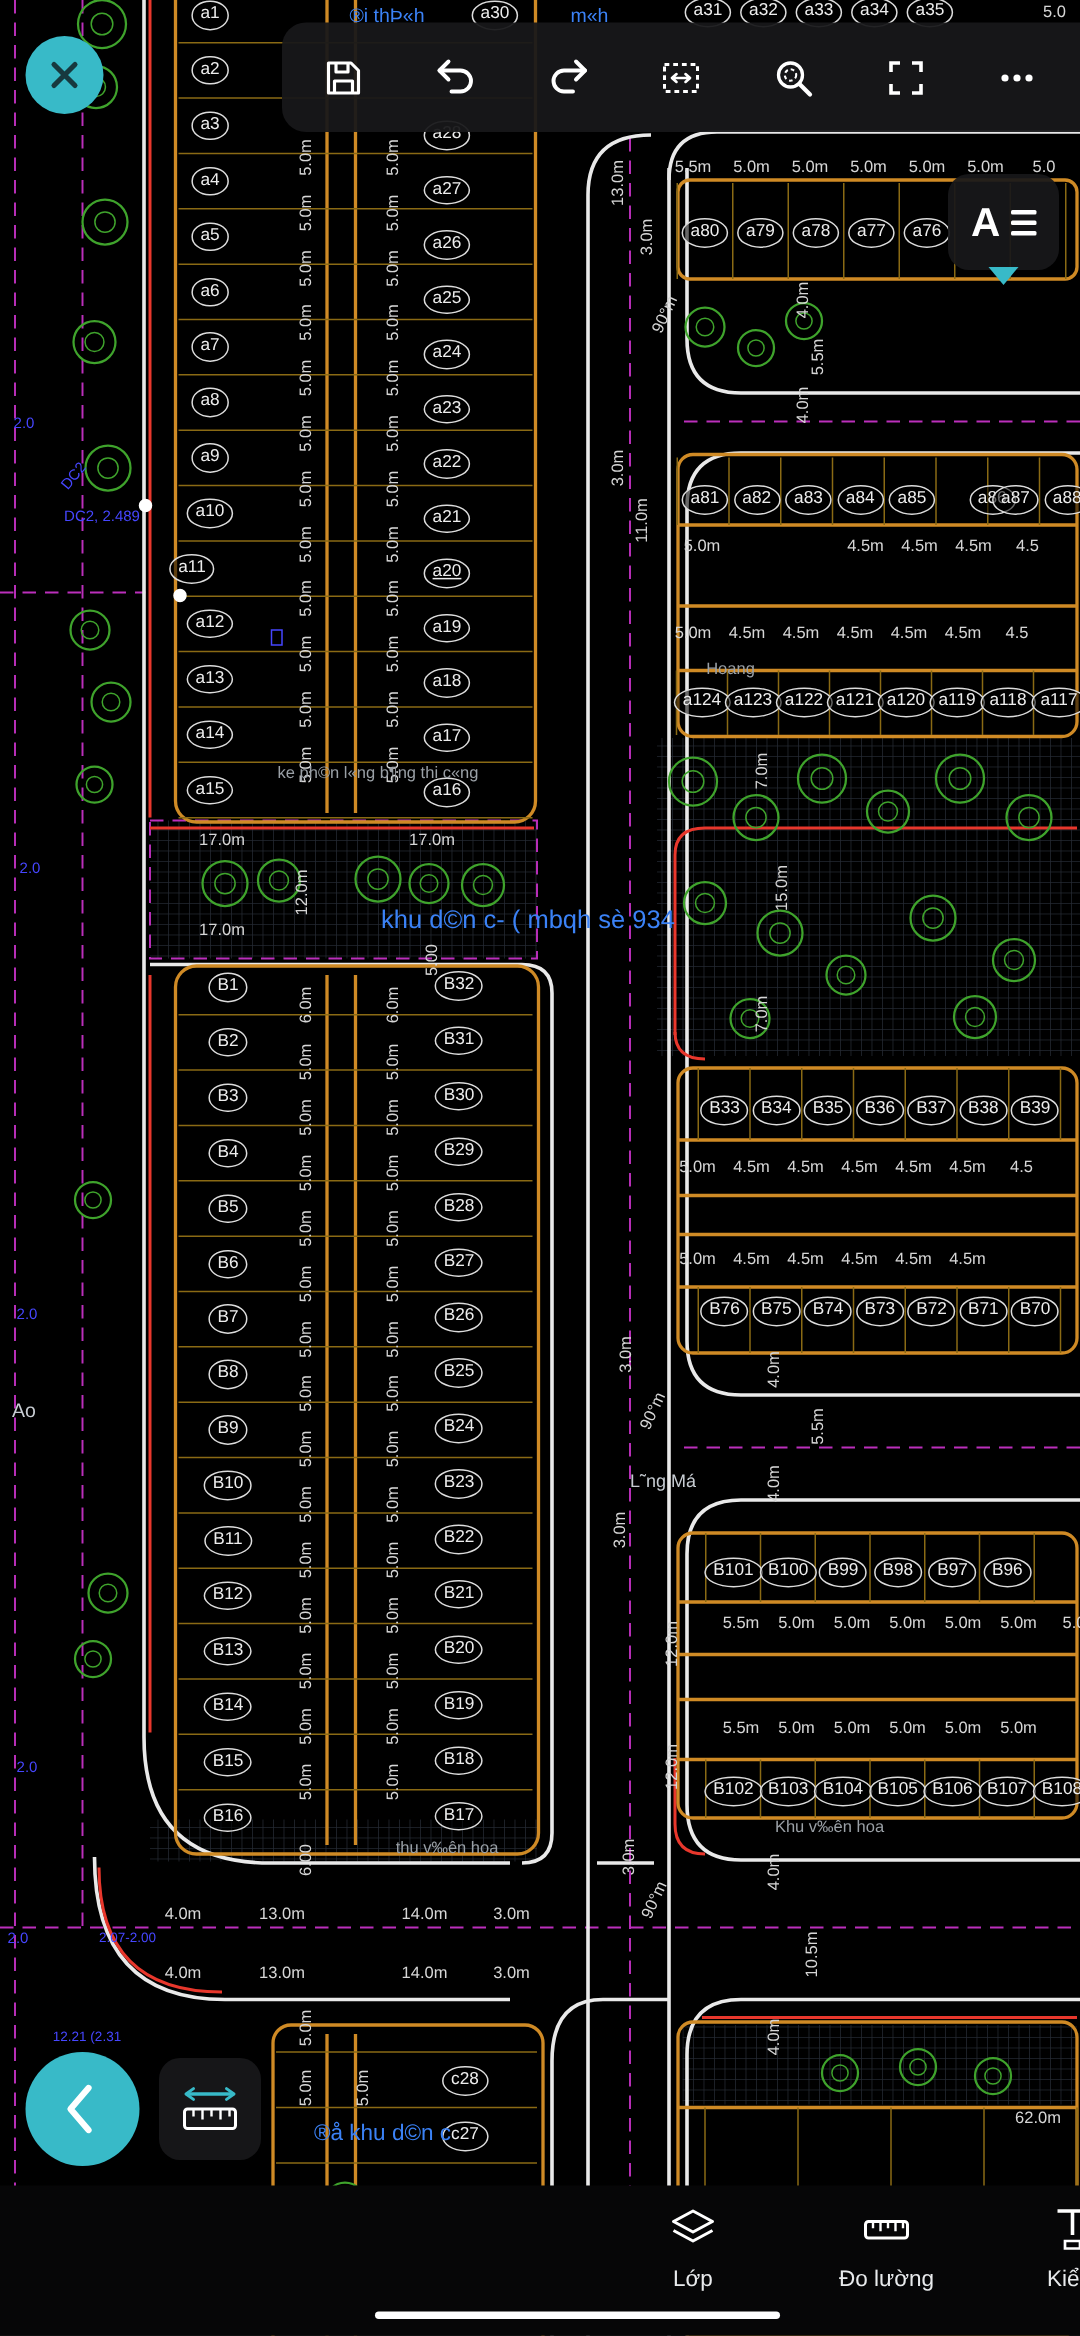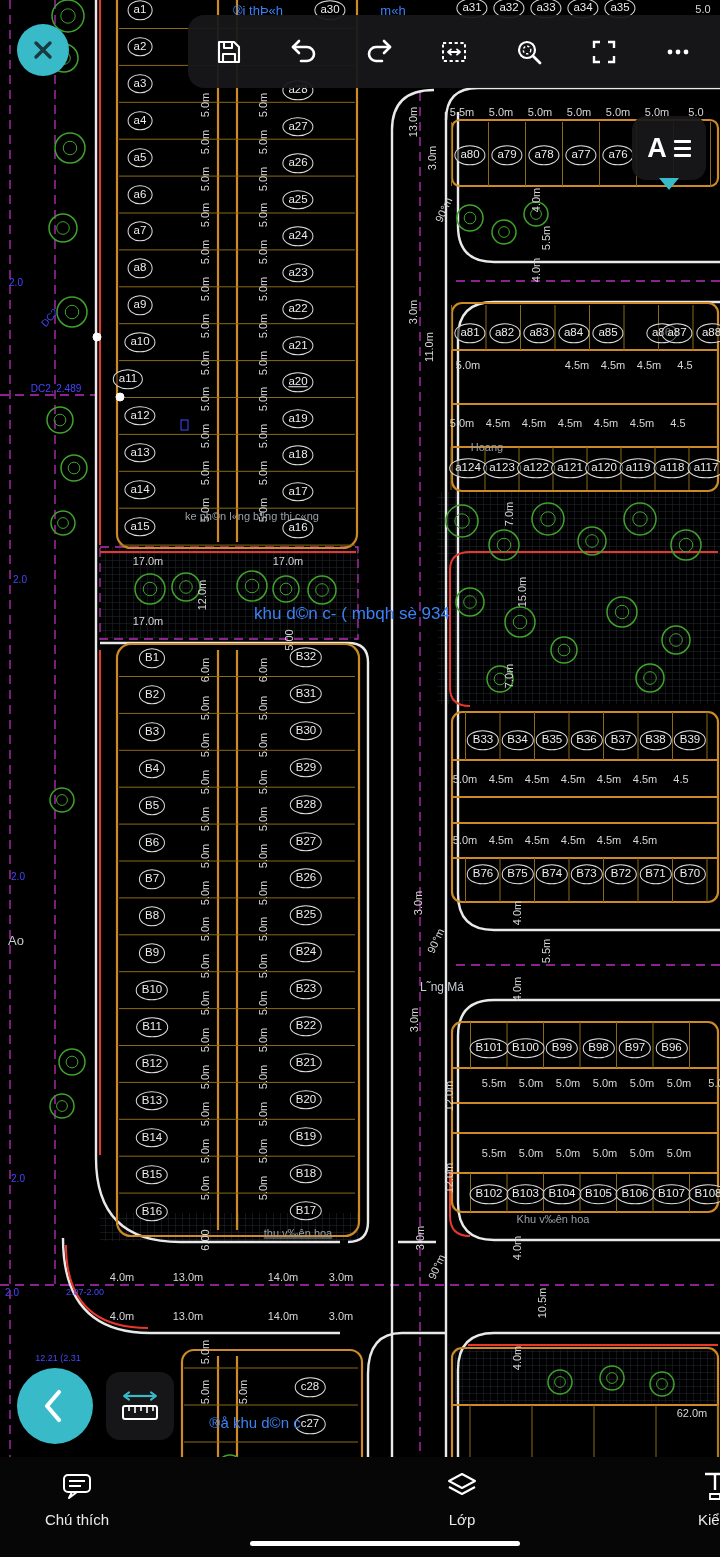--- a/index.html
+++ b/index.html
@@ -531,21 +531,21 @@
       <span class="lab dim" style="left: 418px; top: 903px; transform: translate(-50%, -50%) rotate(-90deg);">3.0m</span>
       <span class="lab dim" style="left: 436px; top: 941px; transform: translate(-50%, -50%) rotate(-65deg);">90°m</span>
       <span class="lab dim" style="left: 517px; top: 913px; transform: translate(-50%, -50%) rotate(-90deg);">4.0m</span>
       <span class="lab dim" style="left: 546px; top: 951px; transform: translate(-50%, -50%) rotate(-90deg);">5.5m</span>
       <span class="lab dim" style="left: 517px; top: 989px; transform: translate(-50%, -50%) rotate(-90deg);">4.0m</span>
       <span class="lab lgrey" style="left: 442px; top: 987px;">L˜ng Má</span>
       <span class="lab dim" style="left: 414px; top: 1020px; transform: translate(-50%, -50%) rotate(-90deg);">3.0m</span>
       <span class="lab dim" style="left: 449px; top: 1096px; transform: translate(-50%, -50%) rotate(-90deg);">12.0m</span>
       <span class="lab dim" style="left: 449px; top: 1178px; transform: translate(-50%, -50%) rotate(-90deg);">12.0m</span>
       <span class="lab grey" style="left: 553px; top: 1219px;">Khu v‰ên hoa</span>
-      <span class="lab grey" style="left: 298px; top: 1233px; text-decoration: underline;">thu v‰ên hoa</span>
+      <span class="lab grey" style="left: 298px; top: 1233px;">thu v‰ên hoa</span>
       <span class="lab dim" style="left: 205px; top: 1240px; transform: translate(-50%, -50%) rotate(-90deg);">6.00</span>
       <span class="lab dim" style="left: 122px; top: 1277px;">4.0m</span>
       <span class="lab dim" style="left: 188px; top: 1277px;">13.0m</span>
       <span class="lab dim" style="left: 283px; top: 1277px;">14.0m</span>
       <span class="lab dim" style="left: 341px; top: 1277px;">3.0m</span>
       <span class="lab dim" style="left: 122px; top: 1316px;">4.0m</span>
       <span class="lab dim" style="left: 188px; top: 1316px;">13.0m</span>
       <span class="lab dim" style="left: 283px; top: 1316px;">14.0m</span>
       <span class="lab dim" style="left: 341px; top: 1316px;">3.0m</span>
       <span class="lab dim" style="left: 420px; top: 1238px; transform: translate(-50%, -50%) rotate(-90deg);">3.0m</span>
@@ -553,21 +553,21 @@
       <span class="lab dim" style="left: 517px; top: 1248px; transform: translate(-50%, -50%) rotate(-90deg);">4.0m</span>
       <span class="lab dim" style="left: 542px; top: 1303px; transform: translate(-50%, -50%) rotate(-90deg);">10.5m</span>
       <span class="lab dim" style="left: 517px; top: 1358px; transform: translate(-50%, -50%) rotate(-90deg);">4.0m</span>
       <span class="lab dim" style="left: 205px; top: 1352px; transform: translate(-50%, -50%) rotate(-90deg);">5.0m</span>
       <span class="lab dim" style="left: 205px; top: 1392px; transform: translate(-50%, -50%) rotate(-90deg);">5.0m</span>
       <span class="lab dim" style="left: 243px; top: 1392px; transform: translate(-50%, -50%) rotate(-90deg);">5.0m</span>
       <span class="lab white" style="left: 255px; top: 1422px; font-size: 15px;">®å khu d©n c</span>
       <span class="lab dim" style="left: 692px; top: 1413px;">62.0m</span>
       <span class="lab blue" style="left: 16px; top: 283px;">2.0</span>
       <span class="lab blue" style="left: 50px; top: 318px; transform: translate(-50%, -50%) rotate(-50deg);">DC2</span>
-      <span class="lab blue" style="left: 56px; top: 345px; margin-top: 44px;">DC2, 2.489</span>
+      <span class="lab blue" style="left: 68px; top: 345px;">DC2, 2.489</span>
       <span class="lab blue" style="left: 20px; top: 580px;">2.0</span>
       <span class="lab blue" style="left: 18px; top: 877px;">2.0</span>
       <span class="lab lgrey" style="left: 16px; top: 940px; font-size: 13px;">Ao</span>
       <span class="lab blue" style="left: 18px; top: 1179px;">2.0</span>
       <span class="lab blue" style="left: 12px; top: 1293px;">2.0</span>
       <span class="lab blue" style="left: 85px; top: 1292px; font-size: 9px;">2.07-2.00</span>
       <span class="lab blue" style="left: 58px; top: 1358px; font-size: 9px;">12.21 (2.31</span>
     </div>
 
   <div id="top-toolbar">
@@ -639,35 +639,34 @@
   <button class="tool-sq" id="measure-btn">
     <svg width="44" height="44" viewBox="0 0 44 44">
       <path d="M6 12 H38" stroke="#38bac8" stroke-width="2.2"></path>
       <path d="M6 12 l5 -3.6 M6 12 l5 3.6 M38 12 l-5 -3.6 M38 12 l-5 3.6" stroke="#38bac8" stroke-width="2" fill="none" stroke-linecap="round"></path>
       <rect x="5" y="22" width="34" height="13" rx="2" fill="none" stroke="#fff" stroke-width="2"></rect>
       <path d="M11 22 v5 M17 22 v7 M23 22 v5 M29 22 v7 M35 22 v5" stroke="#fff" stroke-width="1.6"></path>
     </svg>
   </button>
 
   <nav id="bottom-nav">
-    <button class="nav-item" style="left:12px">
-      <svg width="32" height="32" viewBox="0 0 32 32">
-        <rect x="3" y="5" width="26" height="17" rx="4" fill="none" stroke="#fff" stroke-width="2"></rect>
-        <path d="M11 22 L8 28 L16 22" fill="none" stroke="#fff" stroke-width="2" stroke-linejoin="round"></path>
-        <path d="M8 11 H24 M8 16 H20" stroke="#fff" stroke-width="1.8"></path>
-      </svg>
-      <span>Chú thích</span>
-    </button>
     <button class="nav-item" style="left:397px">
       <svg width="32" height="32" viewBox="0 0 32 32">
         <path d="M16 4 L29 11 L16 18 L3 11 Z" fill="none" stroke="#fff" stroke-width="2" stroke-linejoin="round"></path>
         <path d="M3 17 L16 24 L29 17" fill="none" stroke="#fff" stroke-width="2" stroke-linejoin="round"></path>
       </svg>
       <span>Lớp</span>
     </button>
+    <button class="nav-item" style="left:526px">
+      <svg width="32" height="32" viewBox="0 0 32 32">
+        <rect x="2" y="11" width="28" height="11" rx="2" fill="none" stroke="#fff" stroke-width="2"></rect>
+        <path d="M7 11 v4.5 M12 11 v6.5 M17 11 v4.5 M22 11 v6.5 M27 11 v4.5" stroke="#fff" stroke-width="1.6"></path>
+      </svg>
+      <span>Đo lường</span>
+    </button>
     <button class="nav-item" style="left:648px">
       <svg width="32" height="32" viewBox="0 0 32 32">
         <path d="M8 4 H28 M18 4 V20" stroke="#fff" stroke-width="2.4"></path>
         <path d="M13 24 h10 v5 h-10 z" fill="none" stroke="#fff" stroke-width="1.8"></path>
       </svg>
       <span>Kiểu</span>
     </button>
   </nav>
 
   <div id="home-indicator"></div>

